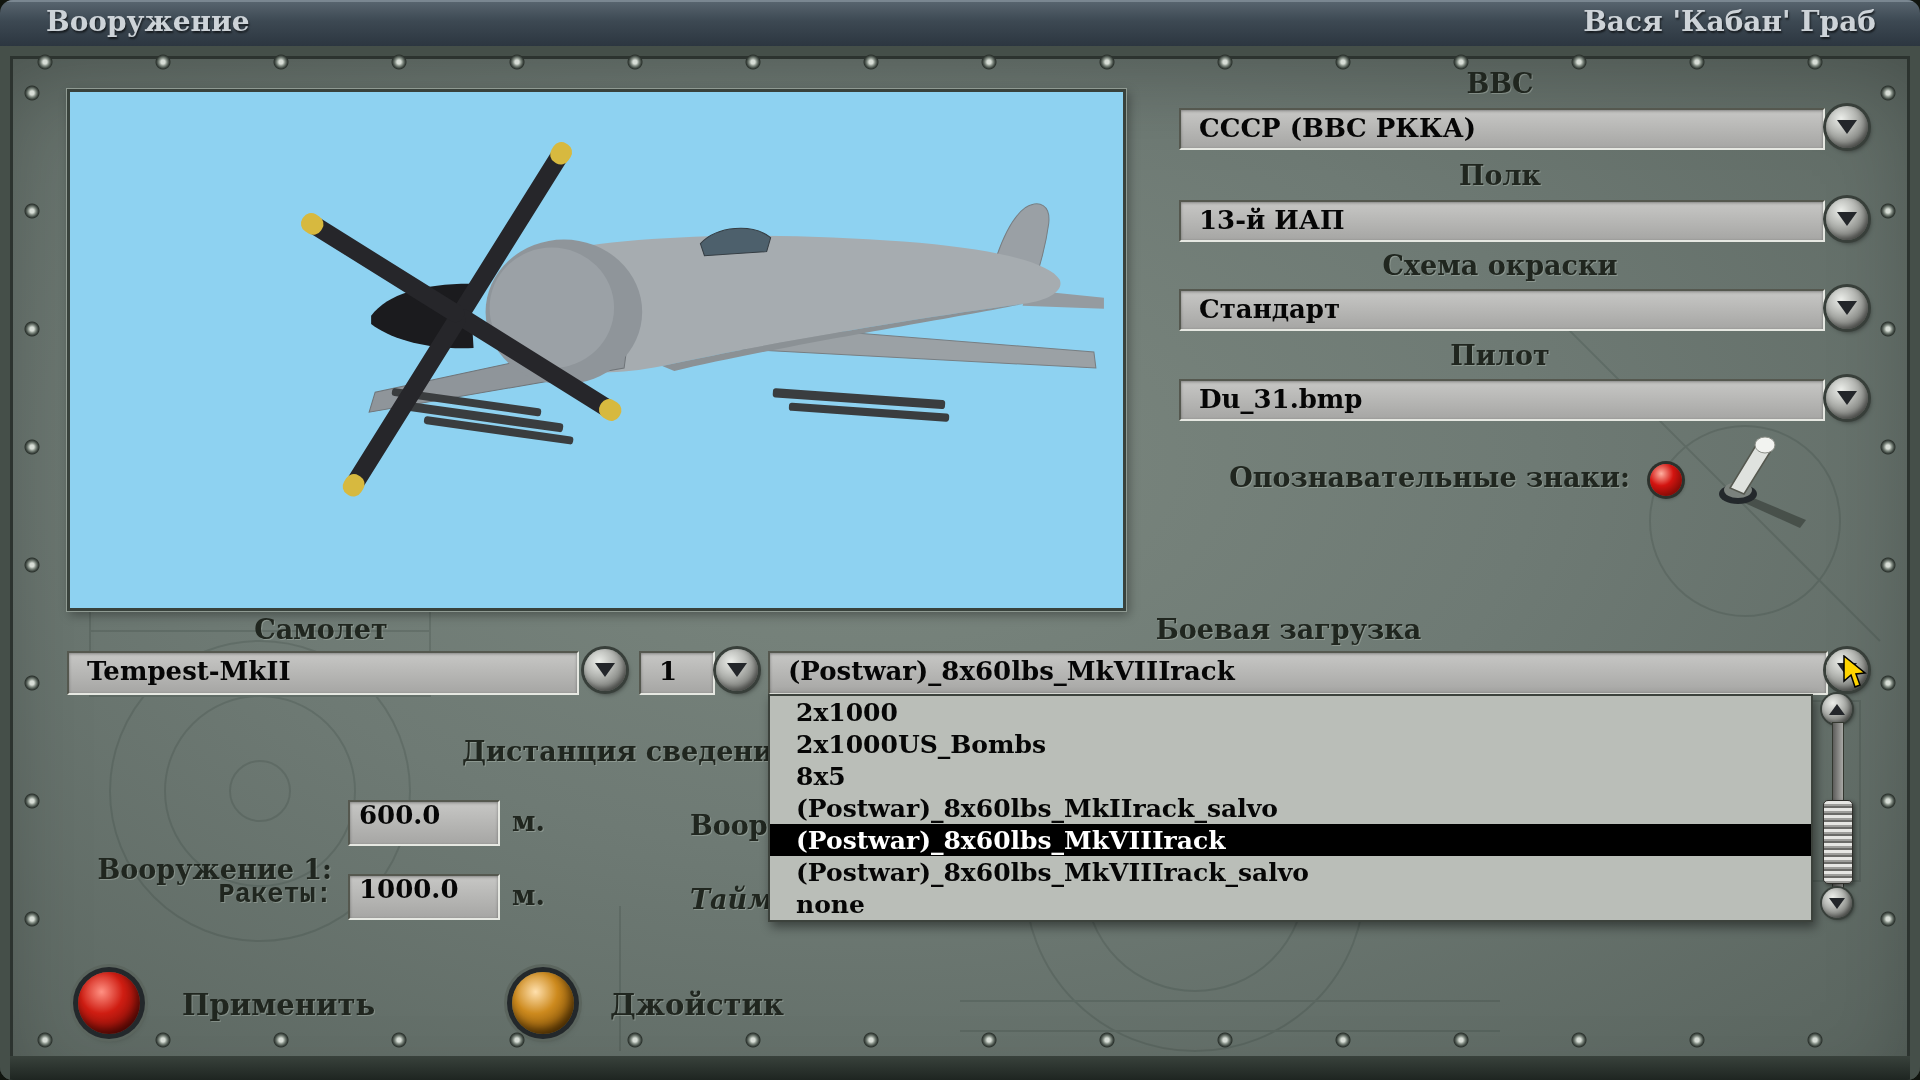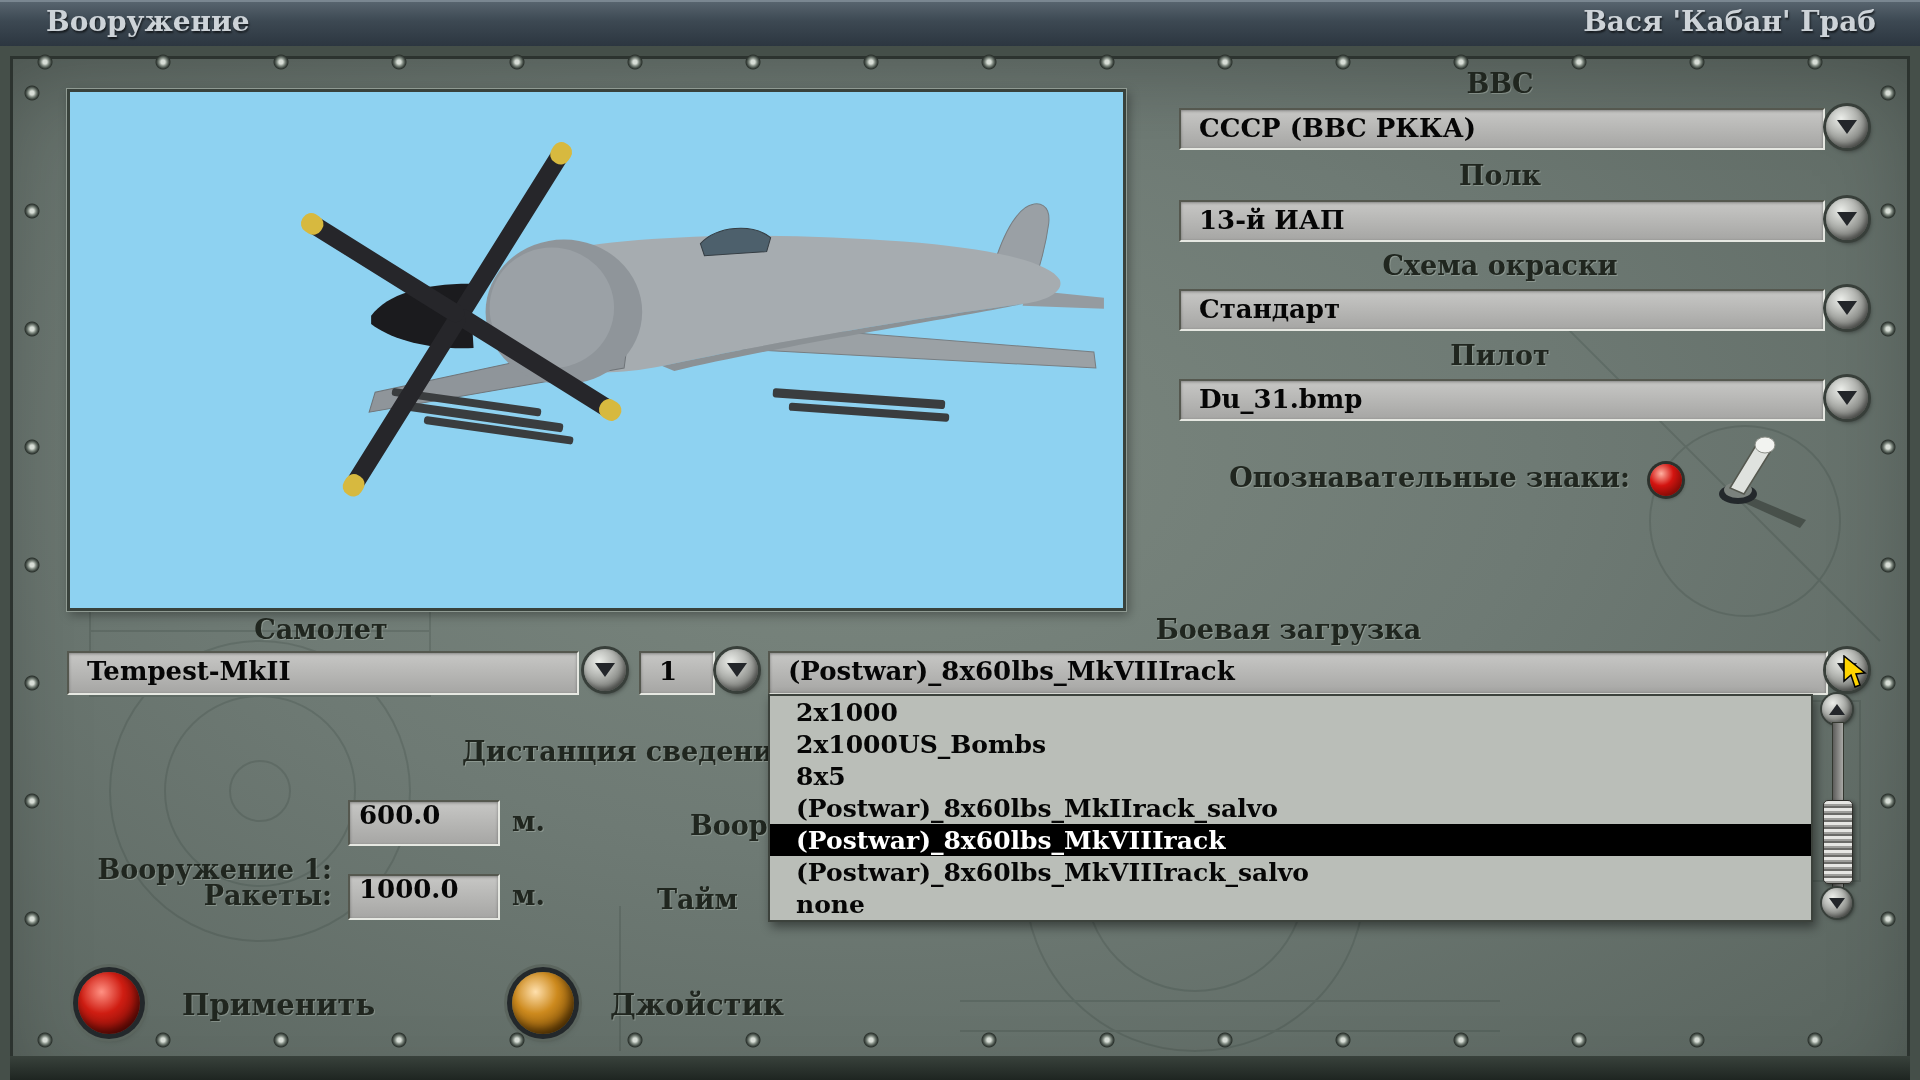--- a/index.html
+++ b/index.html
@@ -1,17 +1,17 @@
 <!DOCTYPE html>
 <html><head>
 <meta charset="utf-8">
 <style>
   html,body{margin:0;padding:0;background:#11150f;}
   .stage{position:relative;width:1920px;height:1080px;overflow:hidden;
-         font-family:"DejaVu Serif","Liberation Serif",serif;font-weight:700;
+         font-family:"DejaVu Serif","Liberation Serif",serif;font-weight:700;border-radius:13px;
          -webkit-font-smoothing:antialiased;}
   
   .header{position:absolute;left:0;top:0;width:1920px;height:46px;
           background:linear-gradient(#5a6771 0%,#3d4953 45%,#2c3640 100%);
           border-bottom:3px solid #141a1f;box-shadow:inset 0 2px 0 #7a8791;}
   .header .title{position:absolute;left:46px;top:0;line-height:44px;font-size:28px;
           color:#cdd3d8;text-shadow:1px 2px 2px rgba(0,0,0,.6);white-space:nowrap;}
   .header .player{position:absolute;right:44px;top:0;line-height:44px;font-size:28px;
           color:#cdd3d8;text-shadow:1px 2px 2px rgba(0,0,0,.6);white-space:nowrap;}
   
@@ -236,26 +236,26 @@
 
   <div class="lbl" style="left:462px;top:736px;">Дистанция сведения</div>
 
   <div class="lbl right" style="left:60px;top:806px;width:272px;margin-top:48px;">Вооружение 1:</div>
   <div class="field" style="left:348px;top:800px;width:148px;height:42px;">
     <input class="numval" value="600.0" style="">
   </div>
   <div class="lbl" style="left:512px;top:806px;">м.</div>
   <div class="lbl" style="left:690px;top:810px;z-index:1;">Воору</div>
 
-  <div class="lbl right" style="left:60px;top:880px;width:272px;">Ракеты:</div>
+  <div class="lbl right" style="left:60px;top:880px;width:272px;font-family:Liberation Mono, monospace;">Ракеты:</div>
   <div class="field" style="left:348px;top:874px;width:148px;height:42px;">
     <input class="numval" value="1000.0" style="">
   </div>
   <div class="lbl" style="left:512px;top:880px;">м.</div>
-  <div class="lbl" style="left:657px;top:884px;z-index:1;">Тайм</div>
+  <div class="lbl" style="left:690px;top:884px;z-index:1;font-style:italic;">Тайм</div>
 
   <div class="list">
     <div class="list-item">2x1000</div>
     <div class="list-item">2x1000US_Bombs</div>
     <div class="list-item">8x5</div>
     <div class="list-item">(Postwar)_8x60lbs_MkIIrack_salvo</div>
     <div class="list-item selected">(Postwar)_8x60lbs_MkVIIIrack</div>
     <div class="list-item">(Postwar)_8x60lbs_MkVIIIrack_salvo</div>
     <div class="list-item">none</div>
   </div>

